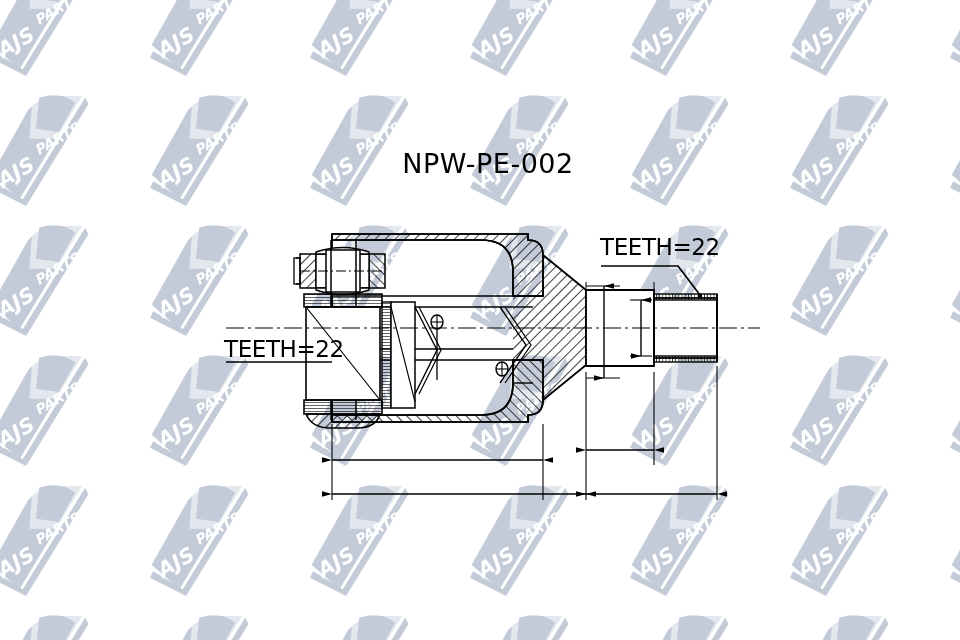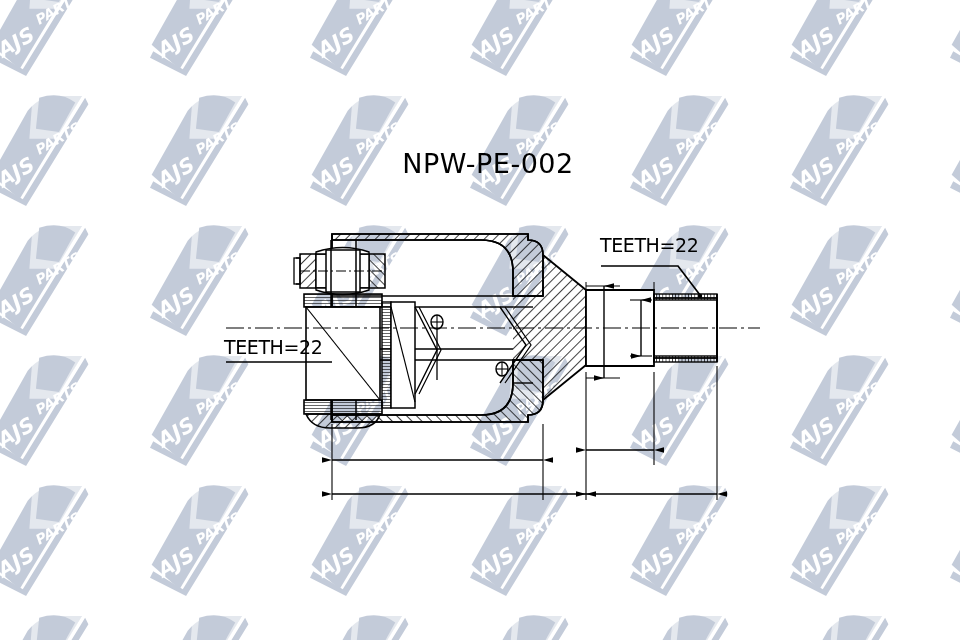--- a/index.html
+++ b/index.html
@@ -41,21 +41,21 @@
     font-family: "DejaVu Sans", sans-serif;
     font-size: 27px;
     letter-spacing: 0.5px;
     color: #000000;
     z-index: 3;
     white-space: nowrap;
   }
   .teeth-label {
     position: absolute;
     font-family: "DejaVu Sans", sans-serif;
-    font-size: 19px;
+    font-size: 23px;
     letter-spacing: -0.4px;
     color: #000000;
     z-index: 3;
     white-space: nowrap;
   }
   #teeth-label-left { left: 224px; top: 336px; }
   #teeth-label-right { left: 600px; top: 234px; }
 </style>
 </head>
 <body>

